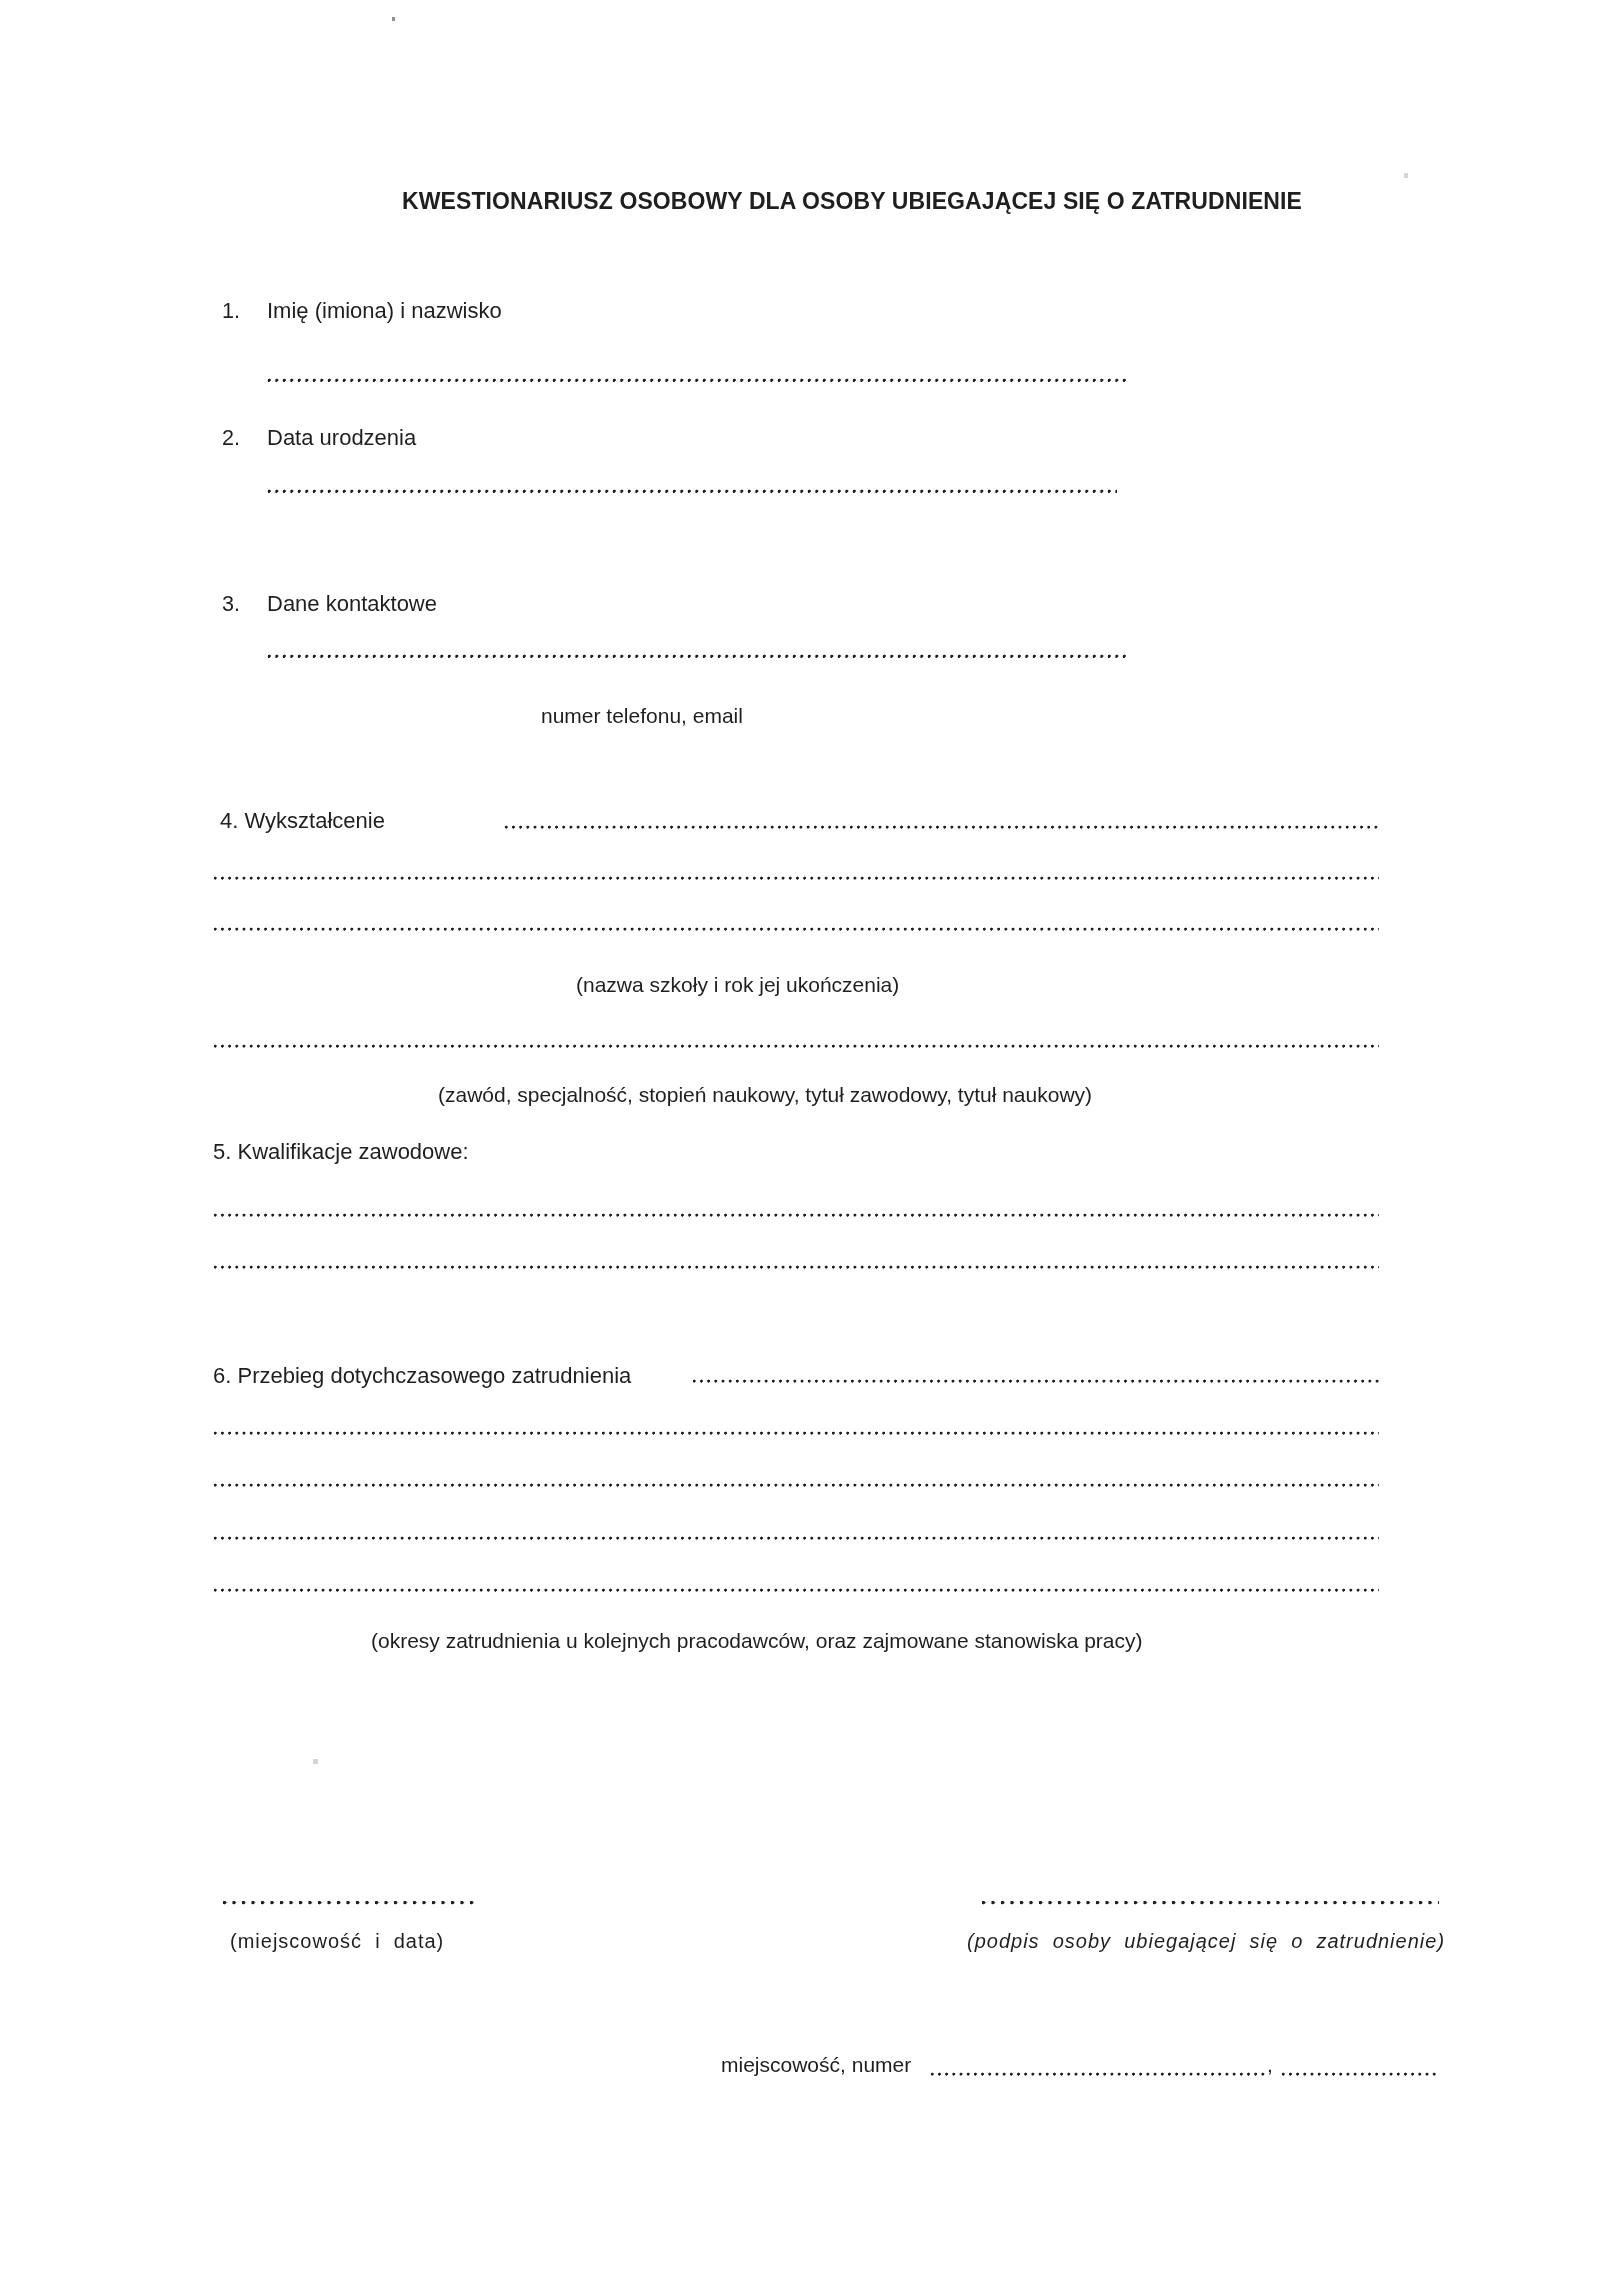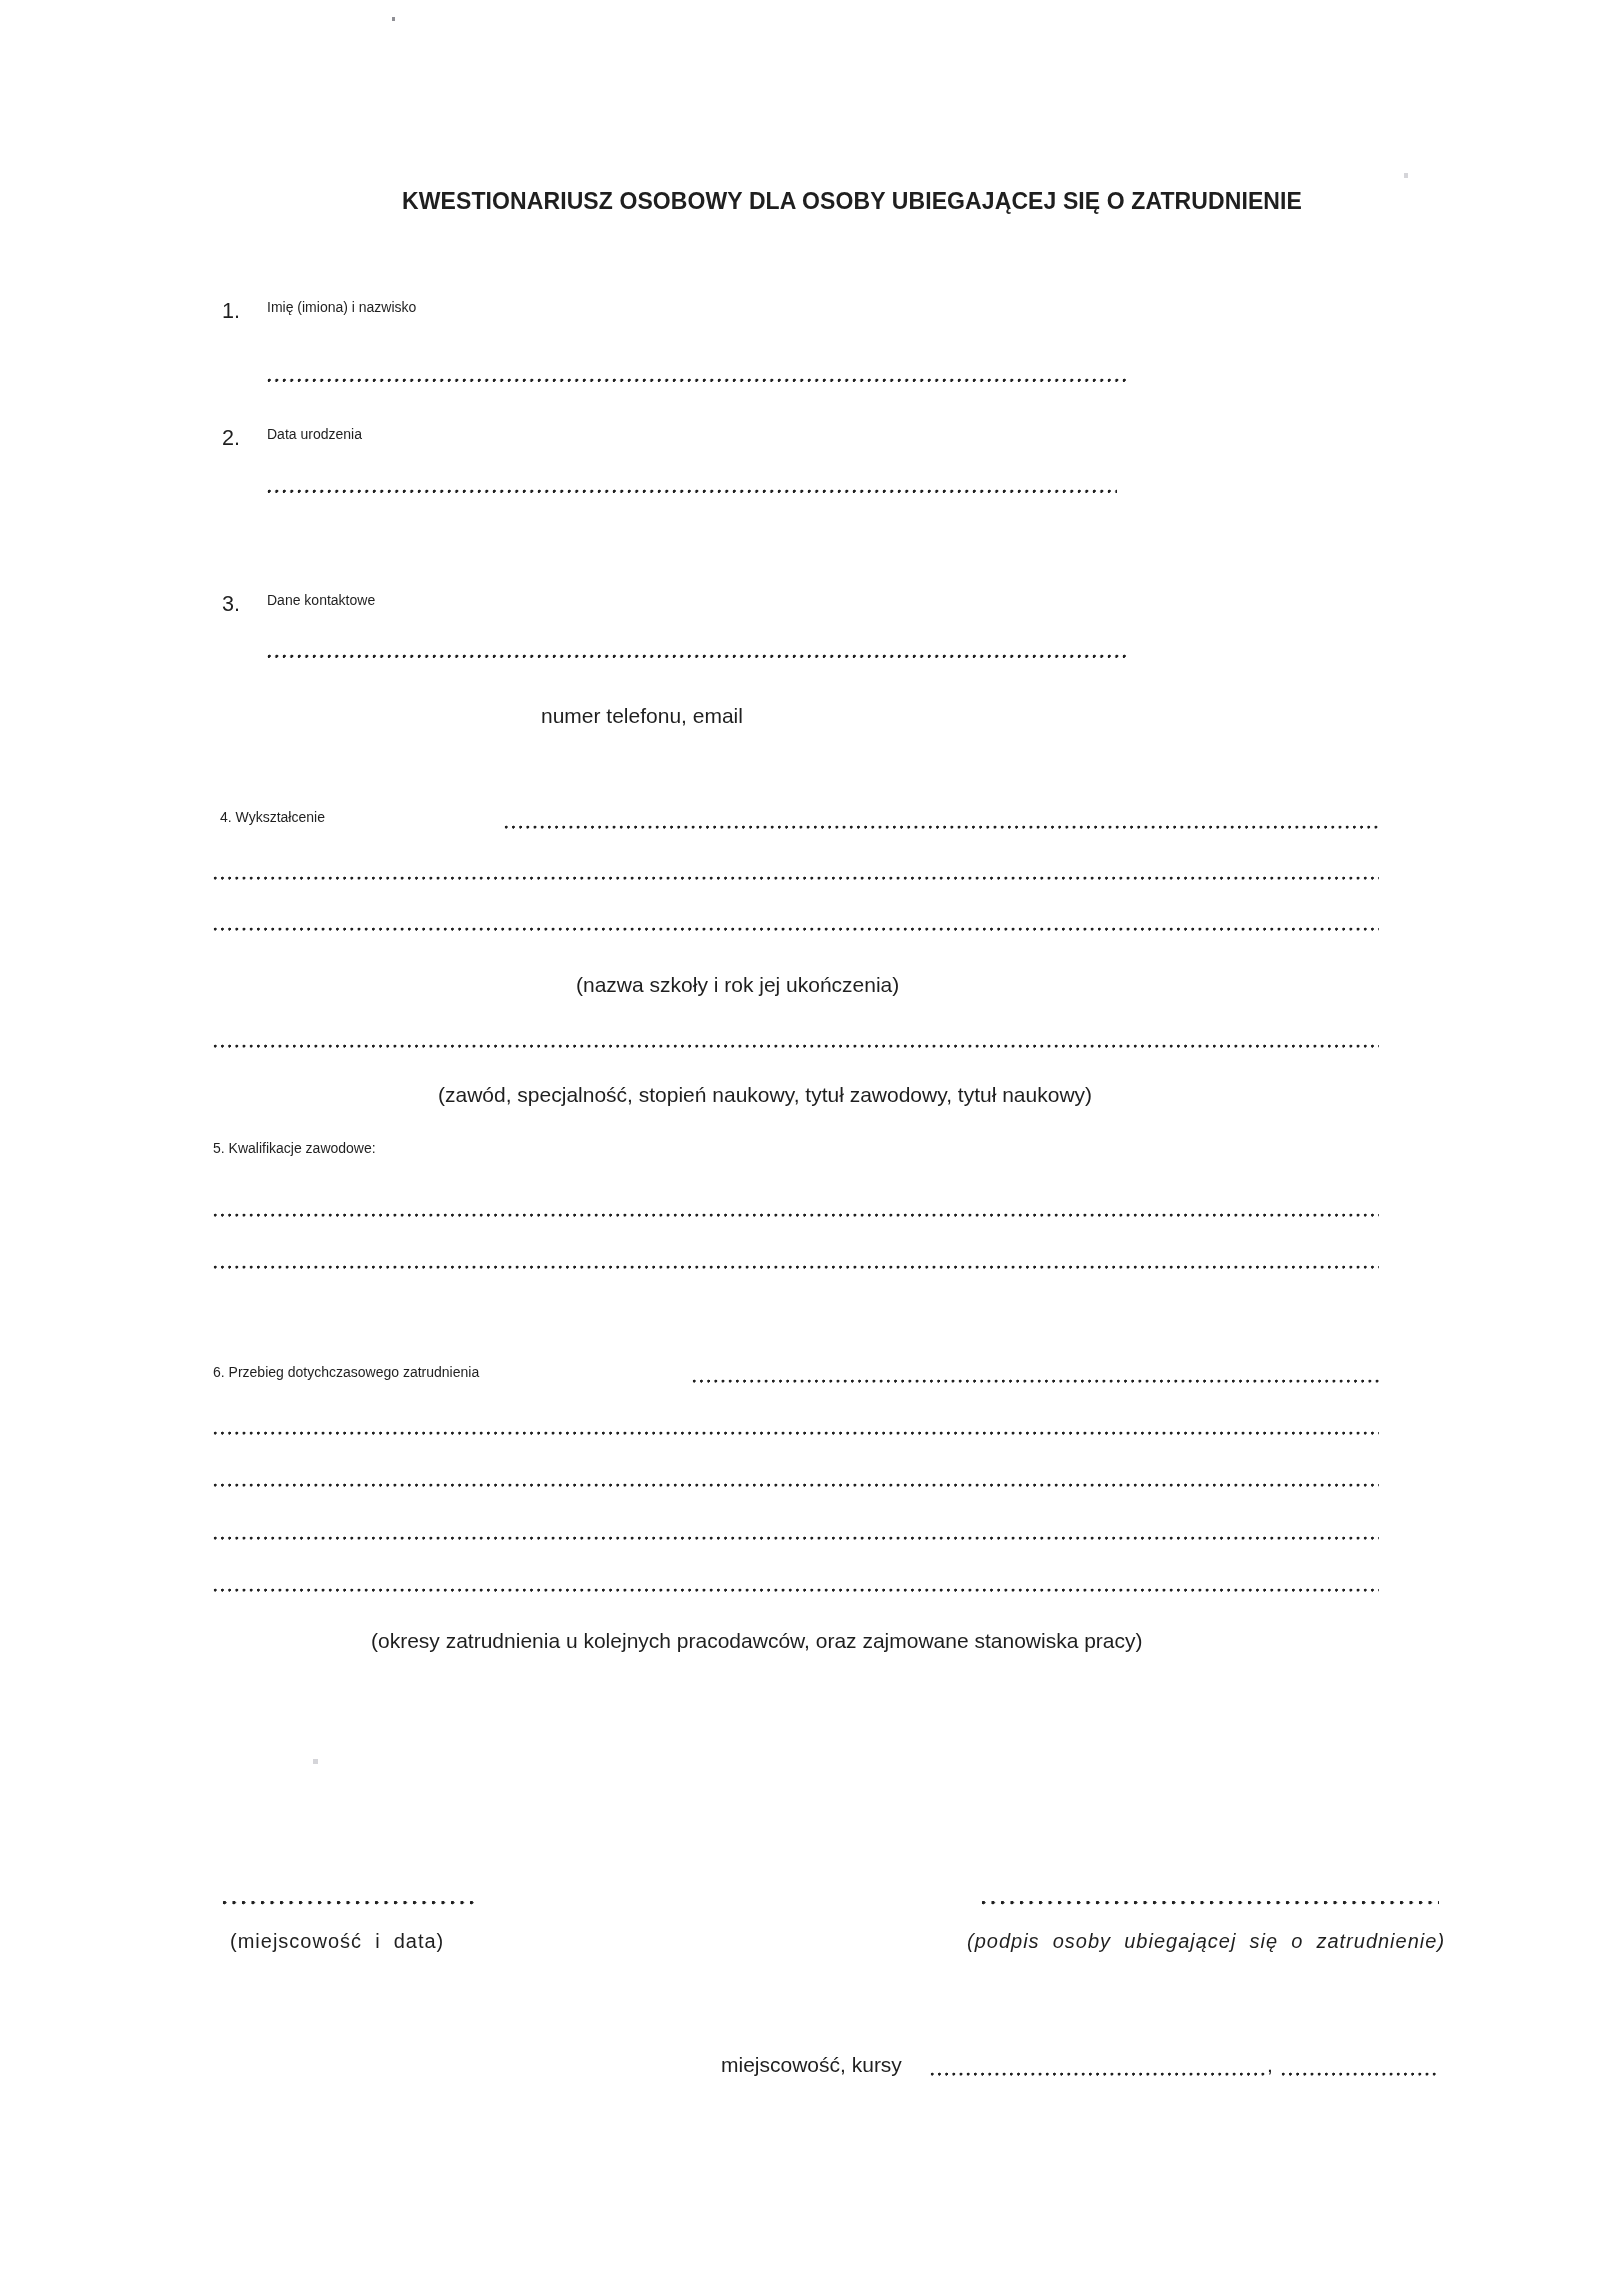--- a/index.html
+++ b/index.html
@@ -28,21 +28,21 @@
   }
   .title {
     font-size: 23px;
     font-weight: bold;
     letter-spacing: 0.1px;
   }
   .item-num {
     font-size: 21.6px;
   }
   .item-label {
-    font-size: 14px;
+    font-size: 22px;
   }
   .caption {
     font-size: 21px;
   }
   .caption-sp {
     font-size: 20px;
     letter-spacing: 1px;
   }
   
   .dots {
@@ -116,19 +116,19 @@
   <div class="dots fine" style="left:213px; top:1536px; width:1166px;"></div>
   <div class="dots fine" style="left:213px; top:1588px; width:1166px;"></div>
   <div class="t caption" style="left:371px; top:1630px;text-align:right;">(okresy zatrudnienia u kolejnych pracodawców, oraz zajmowane stanowiska pracy)</div>
 
   <div class="dots wide" style="left:222px; top:1900px; width:255px;"></div>
   <div class="t caption-sp" style="left:230px; top:1931px;">(miejscowość  i  data)</div>
 
   <div class="dots wide" style="left:981px; top:1900px; width:458px;"></div>
   <div class="t caption-sp" style="left:967px; top:1931px;font-style:italic;">(podpis  osoby  ubiegającej  się  o  zatrudnienie)</div>
 
-  <div class="t caption" style="left:721px; top:2054px;">miejscowość, kursy</div>
+  <div class="t caption" style="left:721px; top:2054px;">miejscowość, numer</div>
   <div class="dots fine" style="left:930px; top:2072px; width:337px;"></div>
   <div class="t caption" style="left:1267px; top:2054px;">,</div>
   <div class="dots fine" style="left:1281px; top:2072px; width:155px;"></div>
 
 </div>
 
 
 </body></html>

